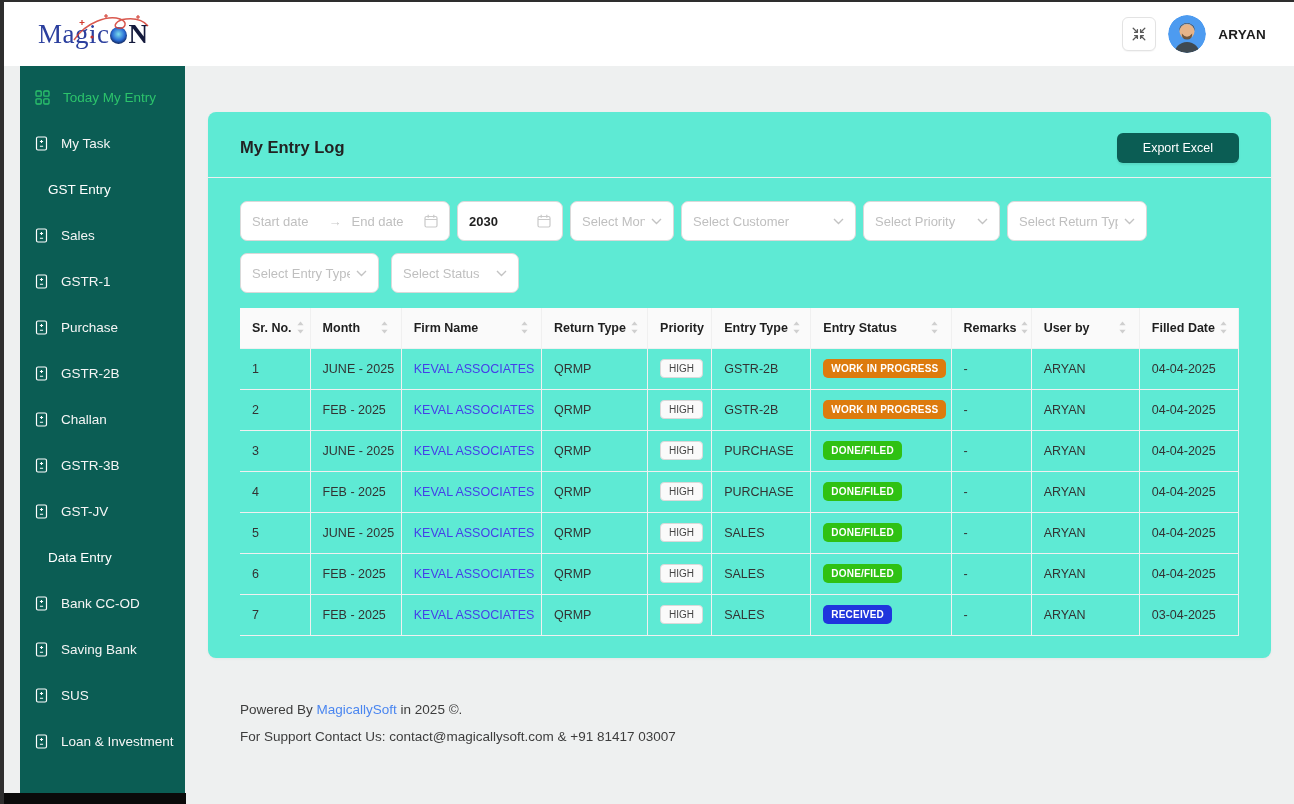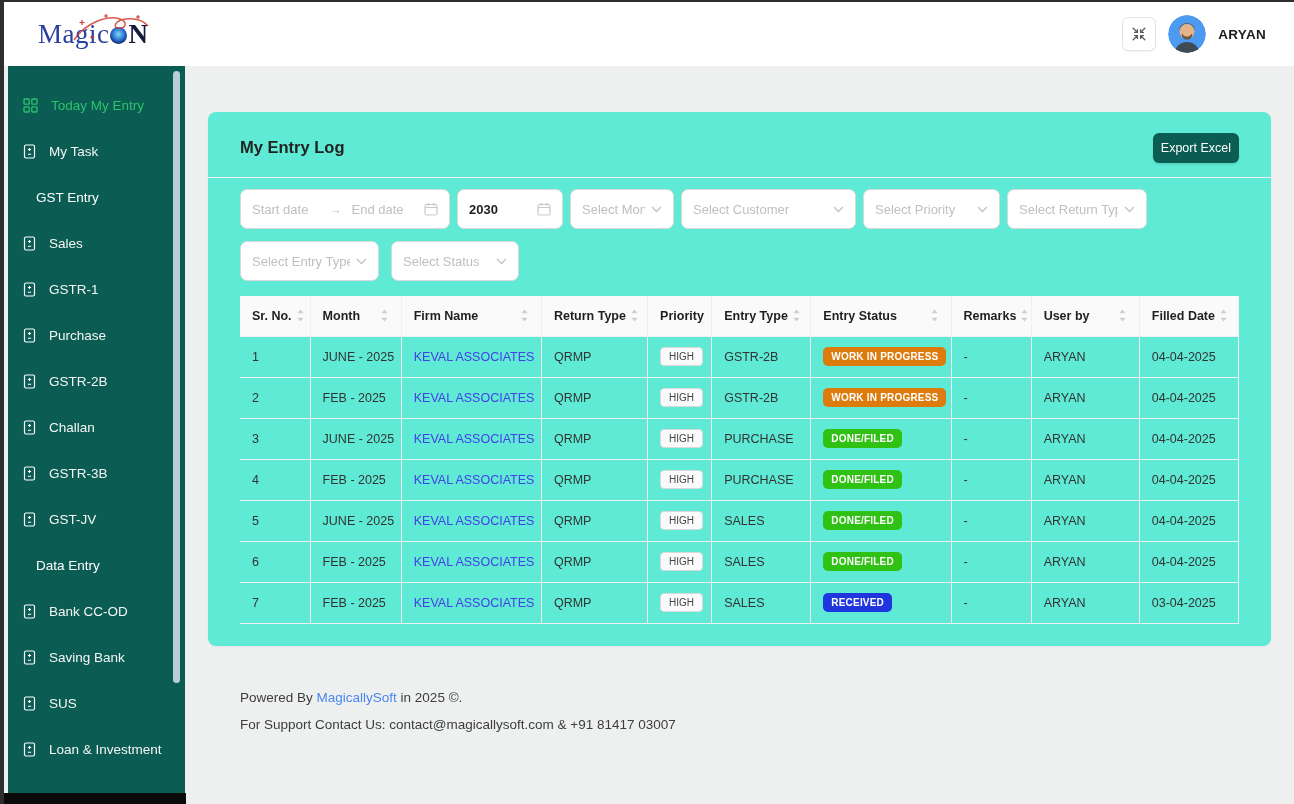--- a/index.html
+++ b/index.html
@@ -21,45 +21,45 @@
   .lg-n{font-family:"Liberation Serif",serif;font-size:27px;color:#141a3c;font-weight:bold;}
   .logo-swirl{position:absolute;left:30px;top:2px;pointer-events:none;}
   .header-right{display:flex;align-items:center;gap:12px;margin-right:28px;}
   .fs-btn{width:34px;height:34px;border:1px solid #e3e3e3;border-radius:6px;background:#fff;
           display:flex;align-items:center;justify-content:center;cursor:pointer;
           box-shadow:0 1px 1px rgba(0,0,0,0.04);padding:0;}
   .avatar{width:38px;height:38px;border-radius:50%;overflow:hidden;cursor:pointer;flex:none;}
   .username{font-weight:bold;font-size:13.5px;color:#1c1c1c;letter-spacing:.3px;}
 
   
-  aside{position:absolute;top:66px;left:8px;width:181px;bottom:11px;background:#0b5d54;
-        border-right:3px solid #fff;box-sizing:border-box;padding-top:16px;}
+  aside{position:absolute;top:66px;left:20px;width:181px;bottom:11px;background:#0b5d54;
+        border-right:3px solid #fff;box-sizing:border-box;padding-top:8px;}
   .side-item{display:flex;align-items:center;gap:13px;height:46px;padding-left:15px;
              font-size:13.5px;color:#f5f5f5;cursor:pointer;}
   .side-item .s-icon{display:flex;color:#fff;}
   .side-item.active{color:#2cc36b;}
   .side-item.active .s-icon{color:#2cc36b;}
   .side-section{display:flex;align-items:center;height:46px;padding-left:28px;
                 font-size:13.5px;color:#ffffff;}
   .side-thumb{position:absolute;top:5px;right:6px;width:7px;height:612px;background:#b9cdd6;border-radius:4px;}
 
   
   main{position:absolute;top:66px;left:185px;right:0;bottom:0;background:#eef0f0;overflow:hidden;}
   .card{margin:46px 0 0 23px;width:1063px;background:#5eead4;border-radius:8px;
         box-shadow:0 1px 3px rgba(0,0,0,0.04);box-sizing:border-box;padding-bottom:22px;}
   .card-head{display:flex;justify-content:space-between;align-items:center;height:66px;
              padding:6px 32px 0 32px;border-bottom:1px solid #efefef;box-sizing:border-box;}
   .card-head h2{margin:0;font-size:16.5px;color:#222;}
   .export-btn{background:#0b5d54;color:#fff;border:none;border-radius:6px;height:30px;
-              padding:0 8px;font-size:12.5px;font-family:inherit;cursor:pointer;
+              padding:0 26px;font-size:12.5px;font-family:inherit;cursor:pointer;
               box-shadow:0 2px 2px rgba(0,0,0,0.08);}
 
   
   .filters{display:flex;gap:12px;margin:0 32px;}
-  .filters.row1{margin-top:11px;gap:7px;}
+  .filters.row1{margin-top:23px;gap:7px;}
   .filters.row2{margin-top:12px;}
   .filter{height:40px;box-sizing:border-box;border:1px solid #d9d9d9;border-radius:7px;background:#fff;
           display:flex;align-items:center;padding:0 11px;font-size:13px;color:#bfbfbf;gap:6px;cursor:pointer;}
   .filter .grow{flex:1;white-space:nowrap;overflow:hidden;}
   .filter .rng-arrow{color:#c9c9c9;margin:0 4px;}
   .f-daterange{width:210px;}
   .f-year{width:106px;}
   .f-month{width:104px;}
   .f-customer{width:175px;}
   .f-priority{width:137px;}

